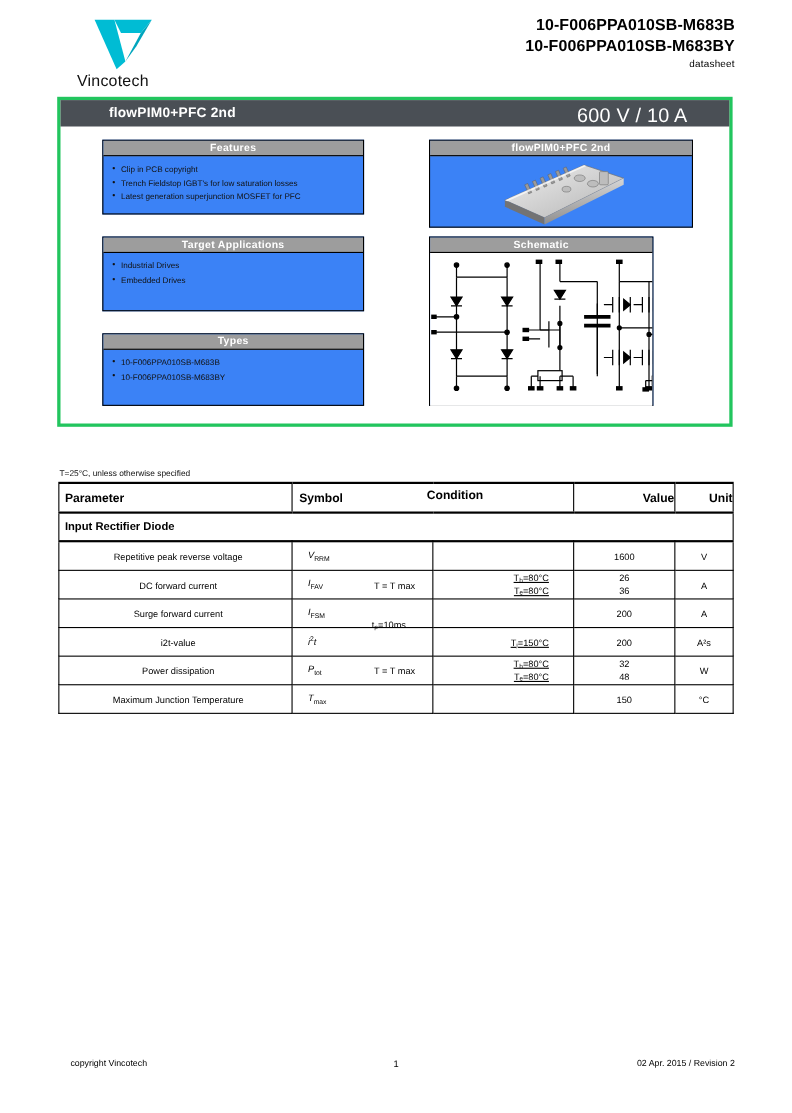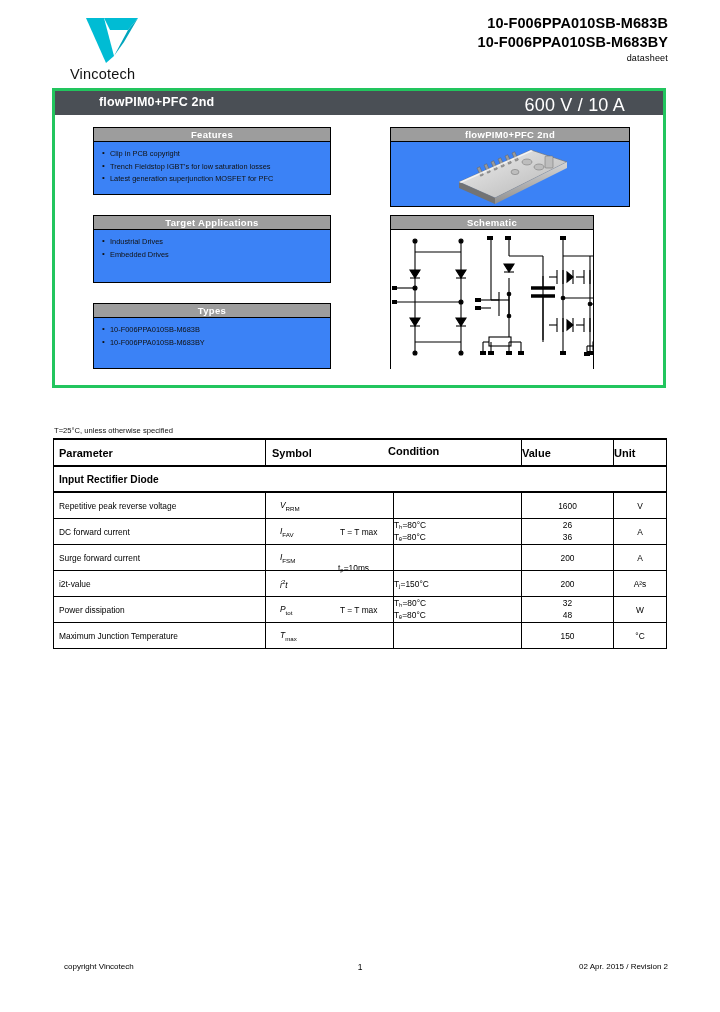--- a/index.html
+++ b/index.html
@@ -54,31 +54,31 @@
   table.ratings{position:absolute;left:53px;top:438px;width:613px;border-collapse:collapse;table-layout:fixed;}
   table.ratings td,table.ratings th{border:1px solid #000;padding:0;vertical-align:middle;}
   .col-param{width:212px;}
   .col-symbol{width:128px;}
   .col-cond{width:128px;}
   .col-value{width:92px;}
   .col-unit{width:53px;}
 
   tr.head-row td{height:25px;font-size:11px;font-weight:bold;border-top:2px solid #000;border-bottom:2px solid #000;}
   tr.head-row td.p{padding-left:5px;}
-  tr.head-row td.c{text-align:left;}
+  tr.head-row td.c{text-align:right;}
   tr.head-row td.symcond{text-align:left;padding-left:6px;position:relative;}
   tr.head-row td.symcond .condlbl{position:absolute;left:122px;top:5px;}
 
   tr.section-row td{height:24px;font-size:10.2px;font-weight:bold;padding-left:5px;
     border-left:1px solid #000;border-right:1px solid #000;border-top:none;border-bottom:2px solid #000;}
 
   tr.data-row td{height:25px;font-size:8.4px;}
-  tr.data-row td.param{padding-left:5px;}
+  tr.data-row td.param{padding-left:5px;text-align:center;}
   tr.data-row td.sym{padding-left:14px;position:relative;}
-  tr.data-row td.cond{padding-right:22px;}
+  tr.data-row td.cond{text-align:right;padding-right:22px;text-decoration:underline;}
   tr.data-row td.val{text-align:center;}
   tr.data-row td.unit{text-align:center;}
   .symtxt{font-style:italic;}
   sub{font-size:6.2px;}
   sup{font-size:6.2px;}
   .tcond{position:absolute;left:74px;top:8px;font-size:8.4px;font-style:normal;}
   .two-line{line-height:11.5px;}
 
   
   td.merged-cond{position:relative;}

